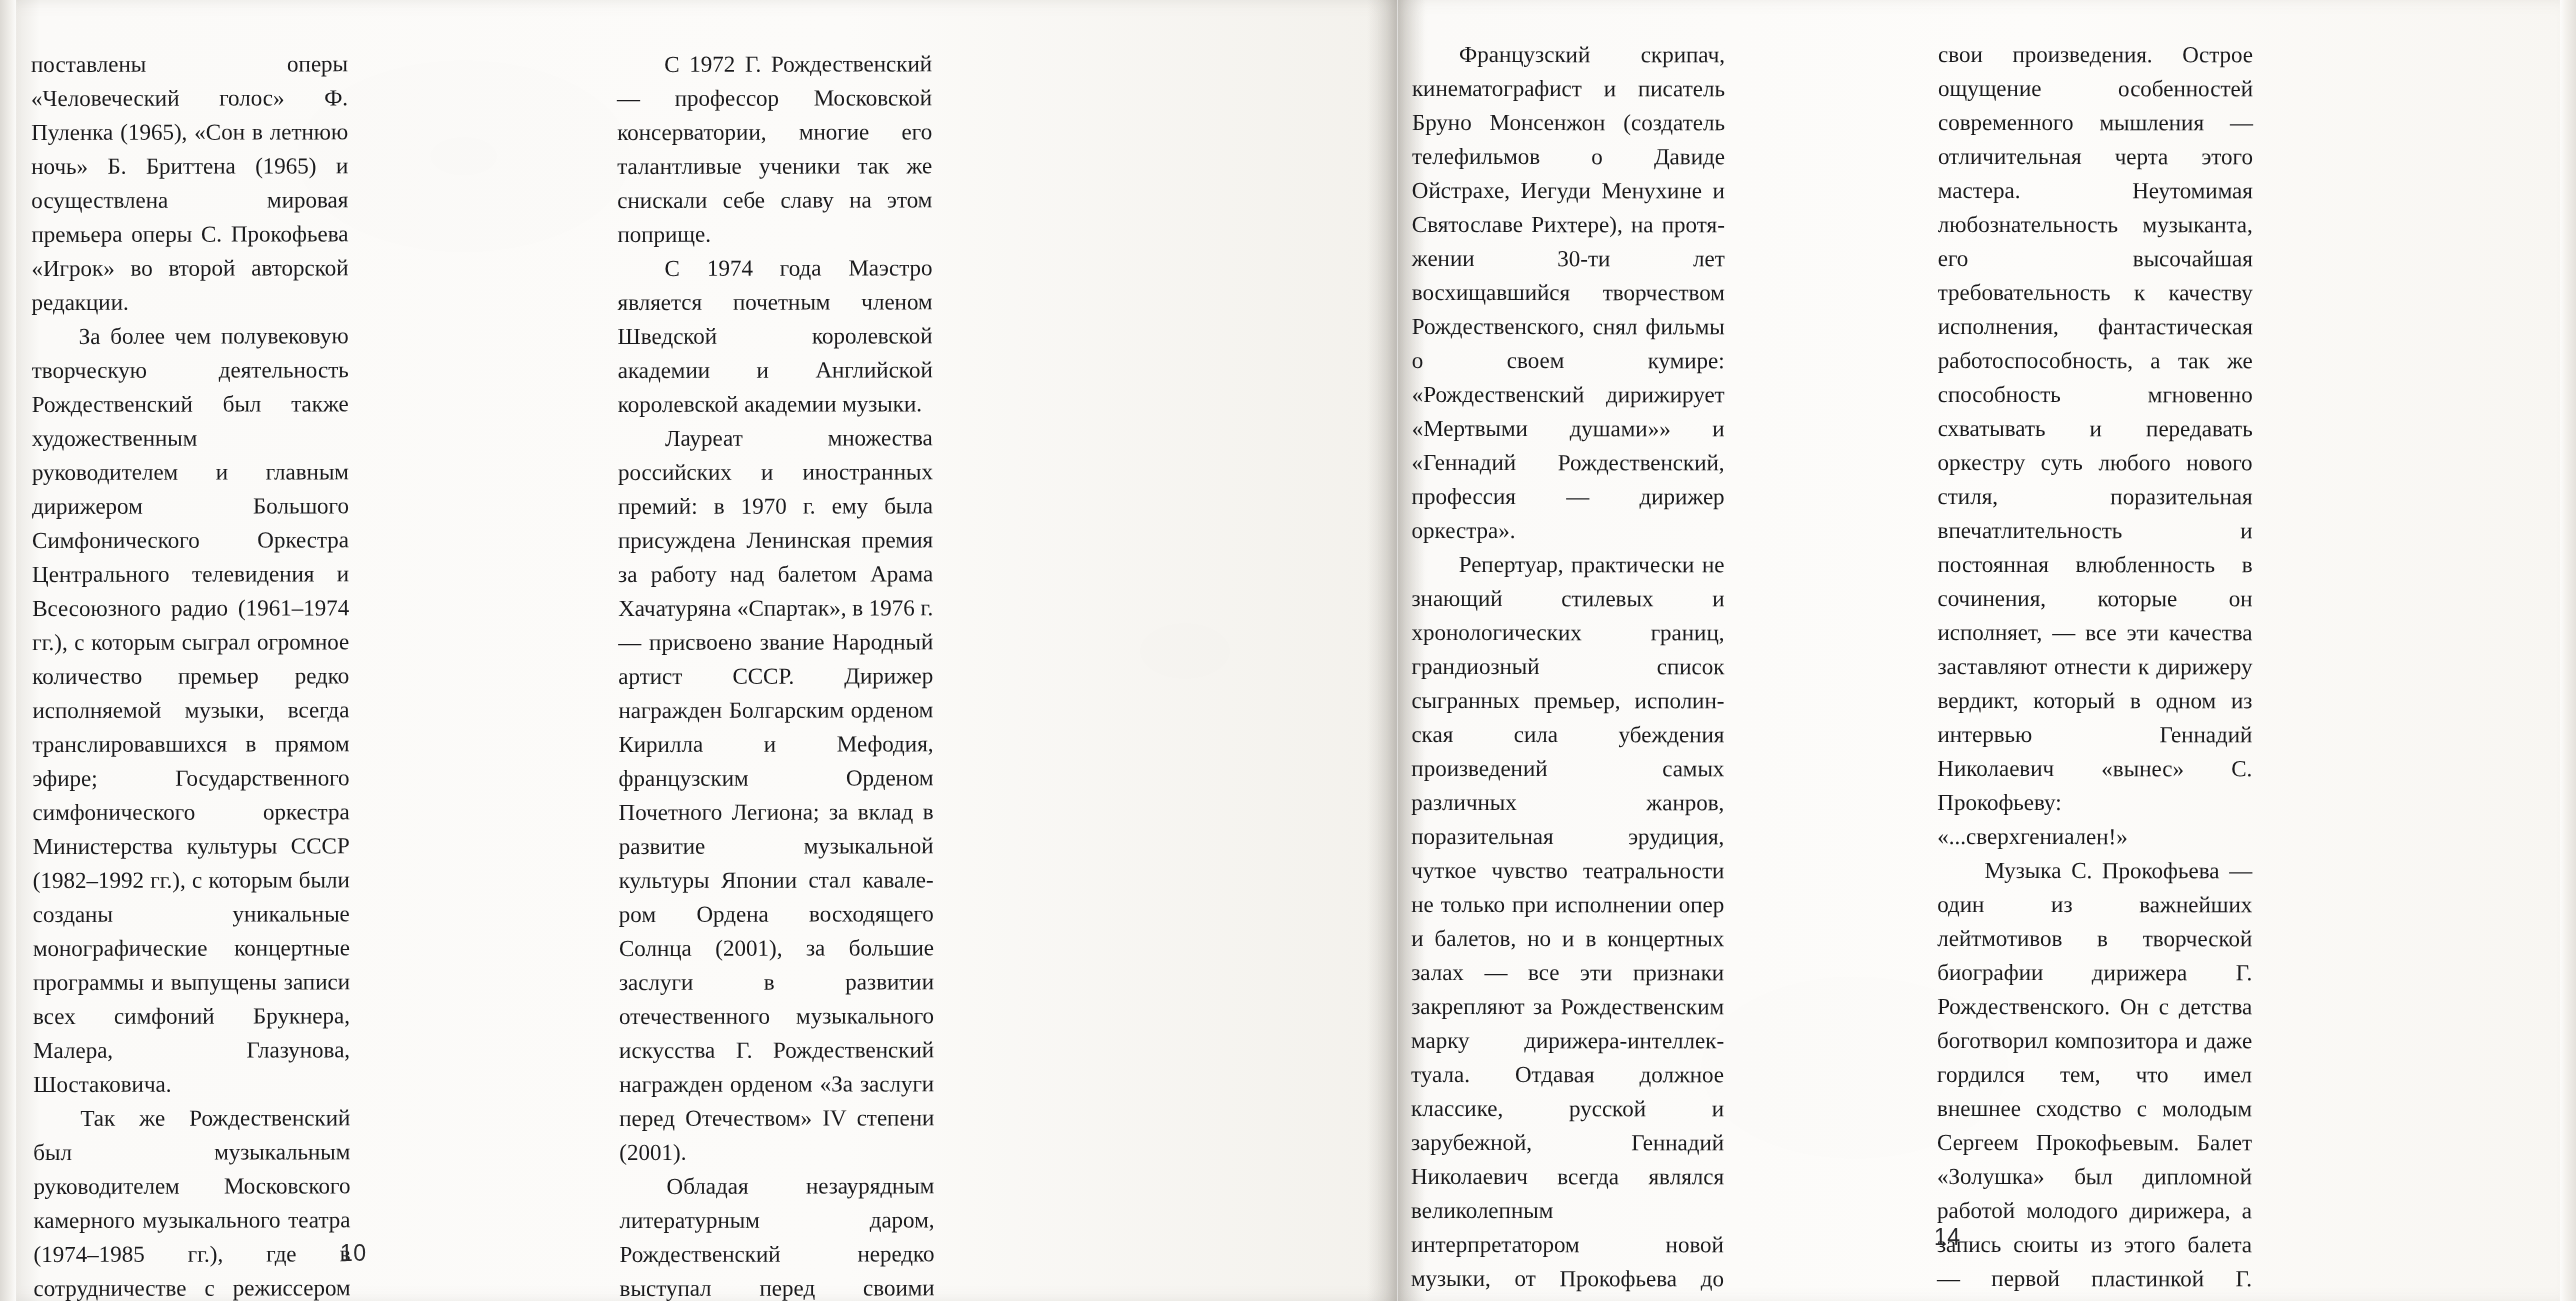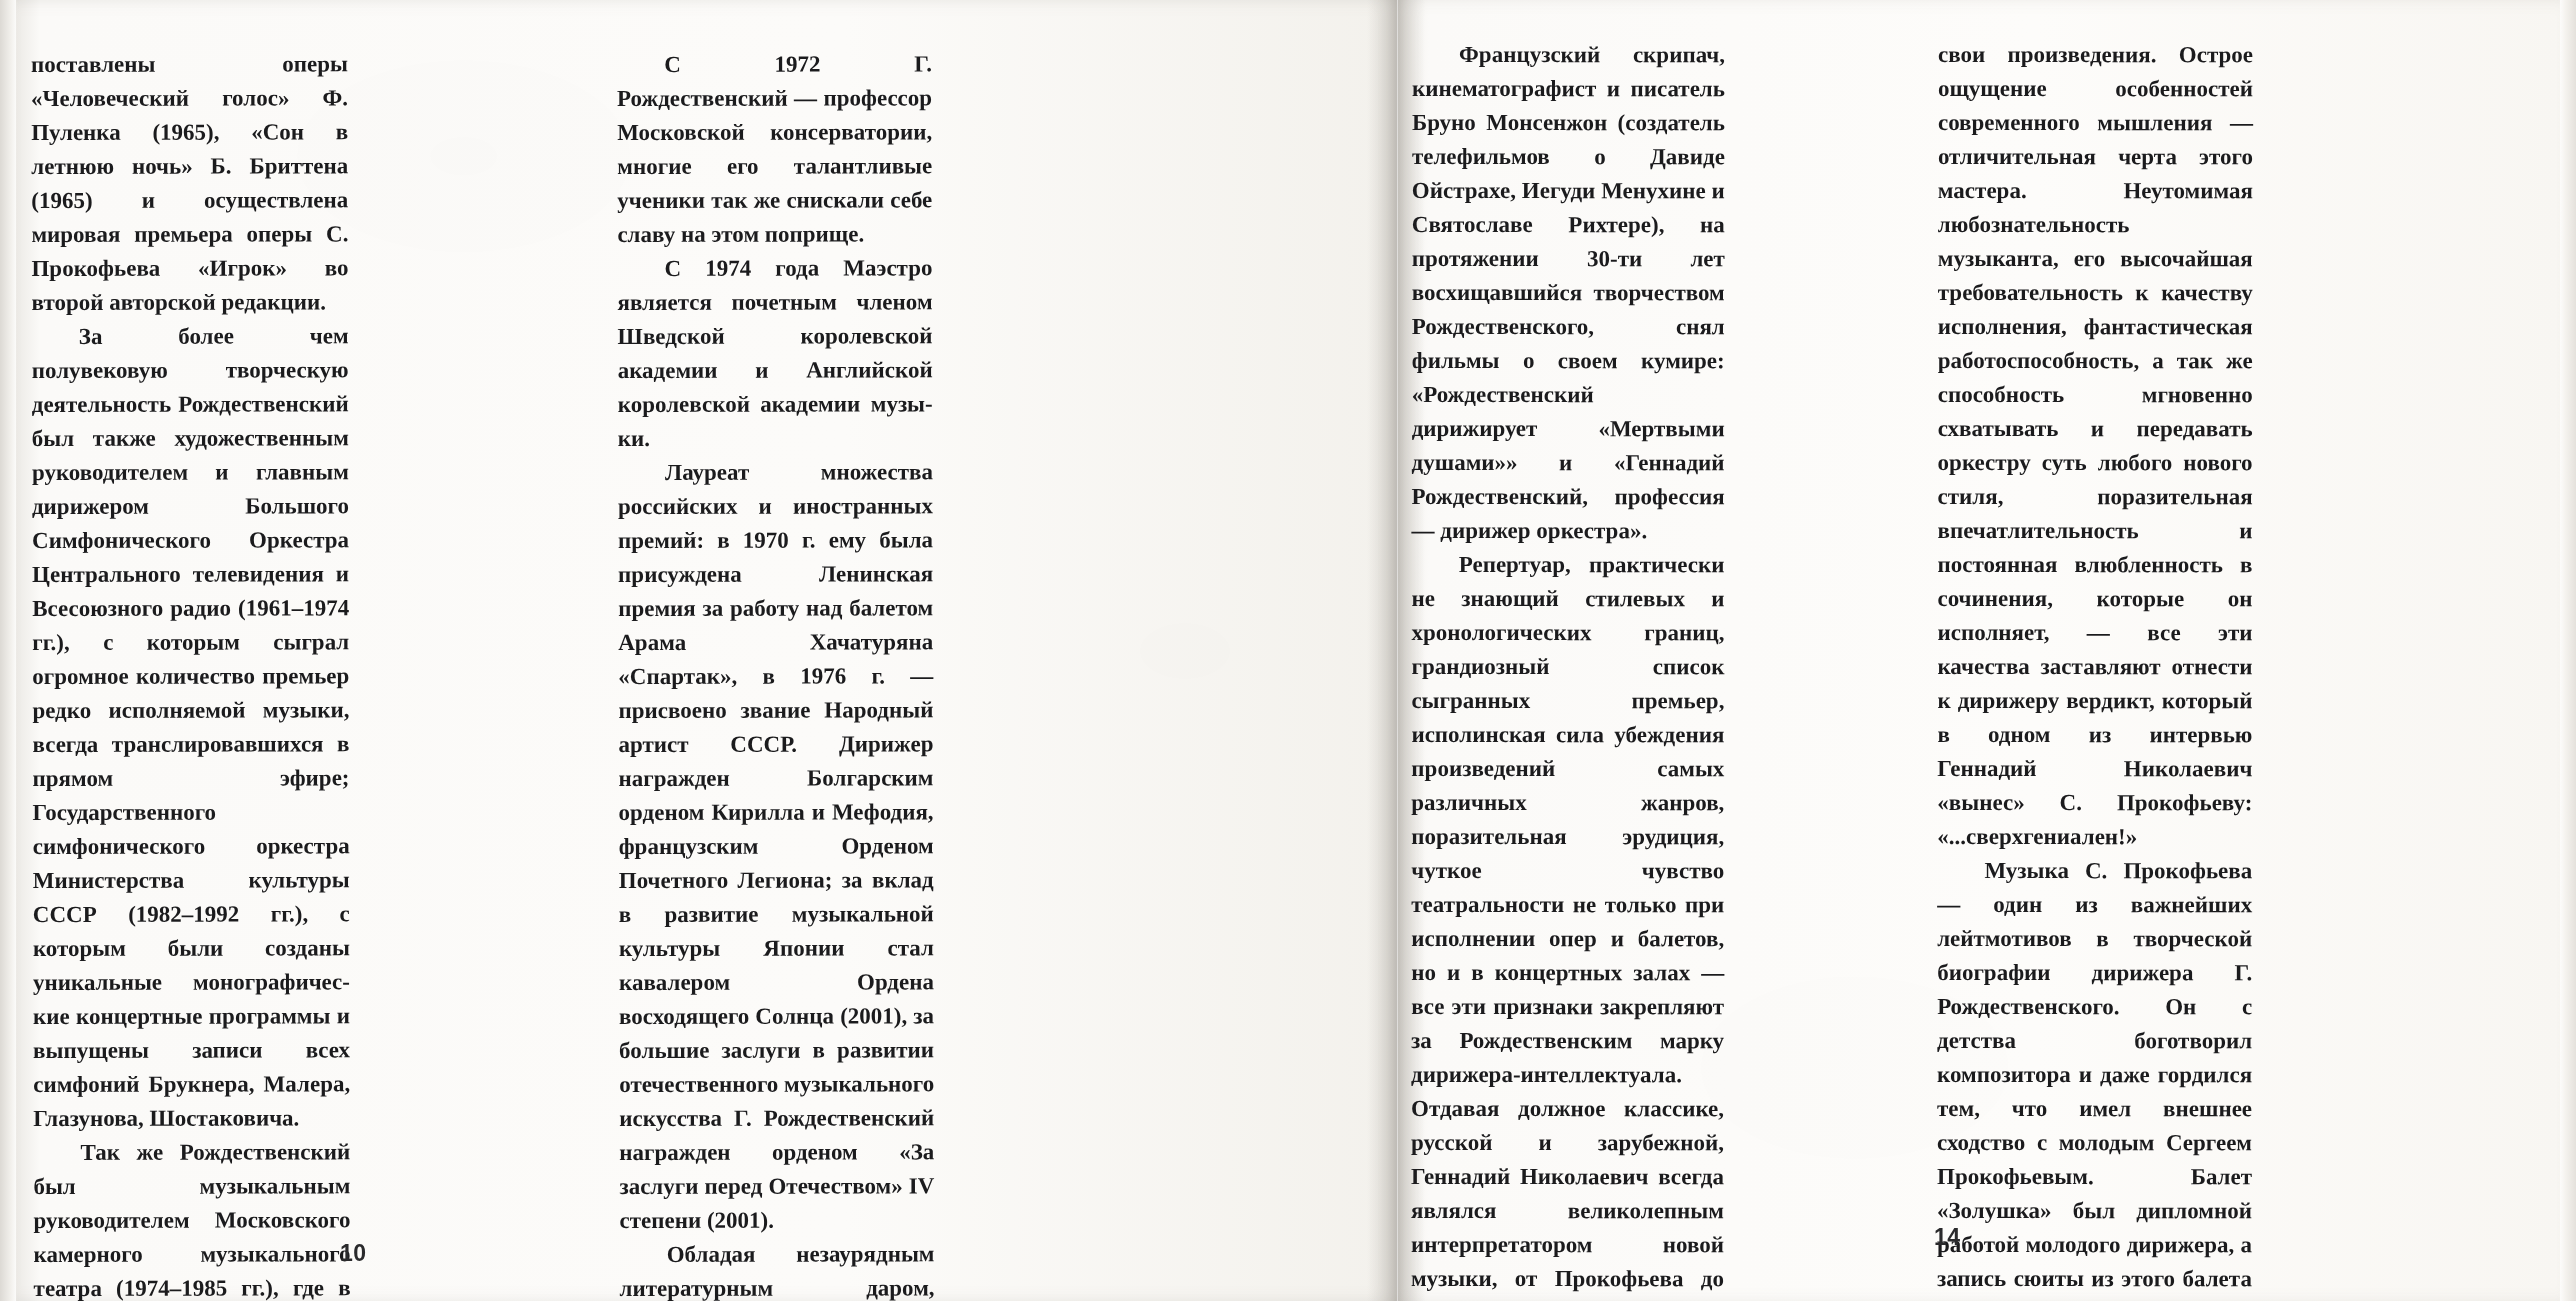--- a/index.html
+++ b/index.html
@@ -8,21 +8,20 @@
     padding: 0;
     background: #ffffff;
   }
   #scan {
     position: relative;
     width: 2576px;
     height: 1302px;
     overflow: hidden;
     background: #ec4899;
     font-family: "Liberation Serif", "DejaVu Serif", serif;
-    font-weight: bold;
   }
 
   
   .scan-bg {
     position: absolute;
     inset: 0;
     background: #ffffff;
   }
 
   

